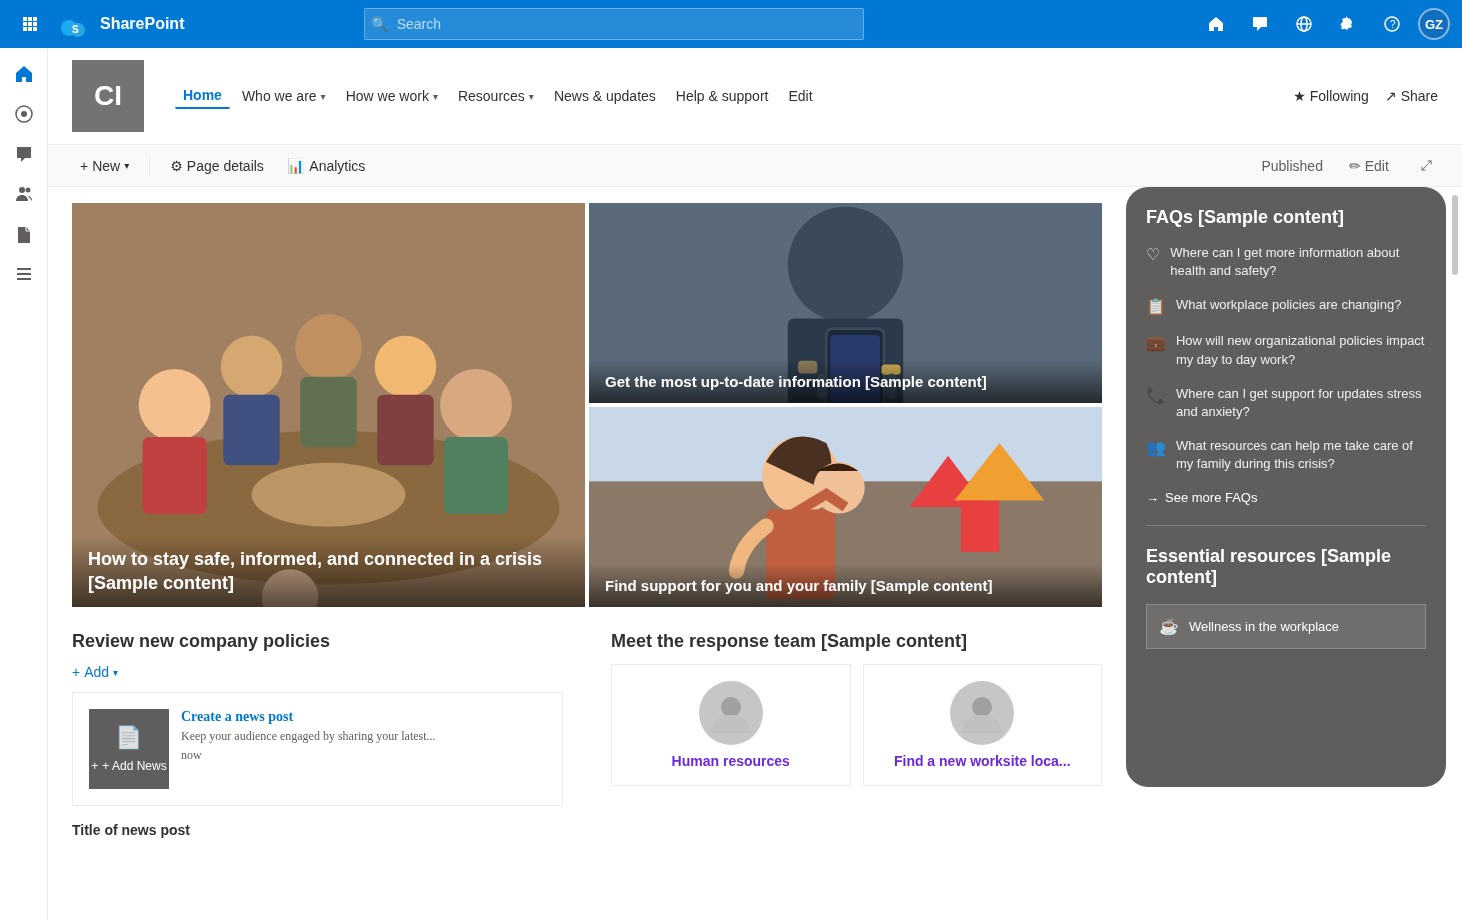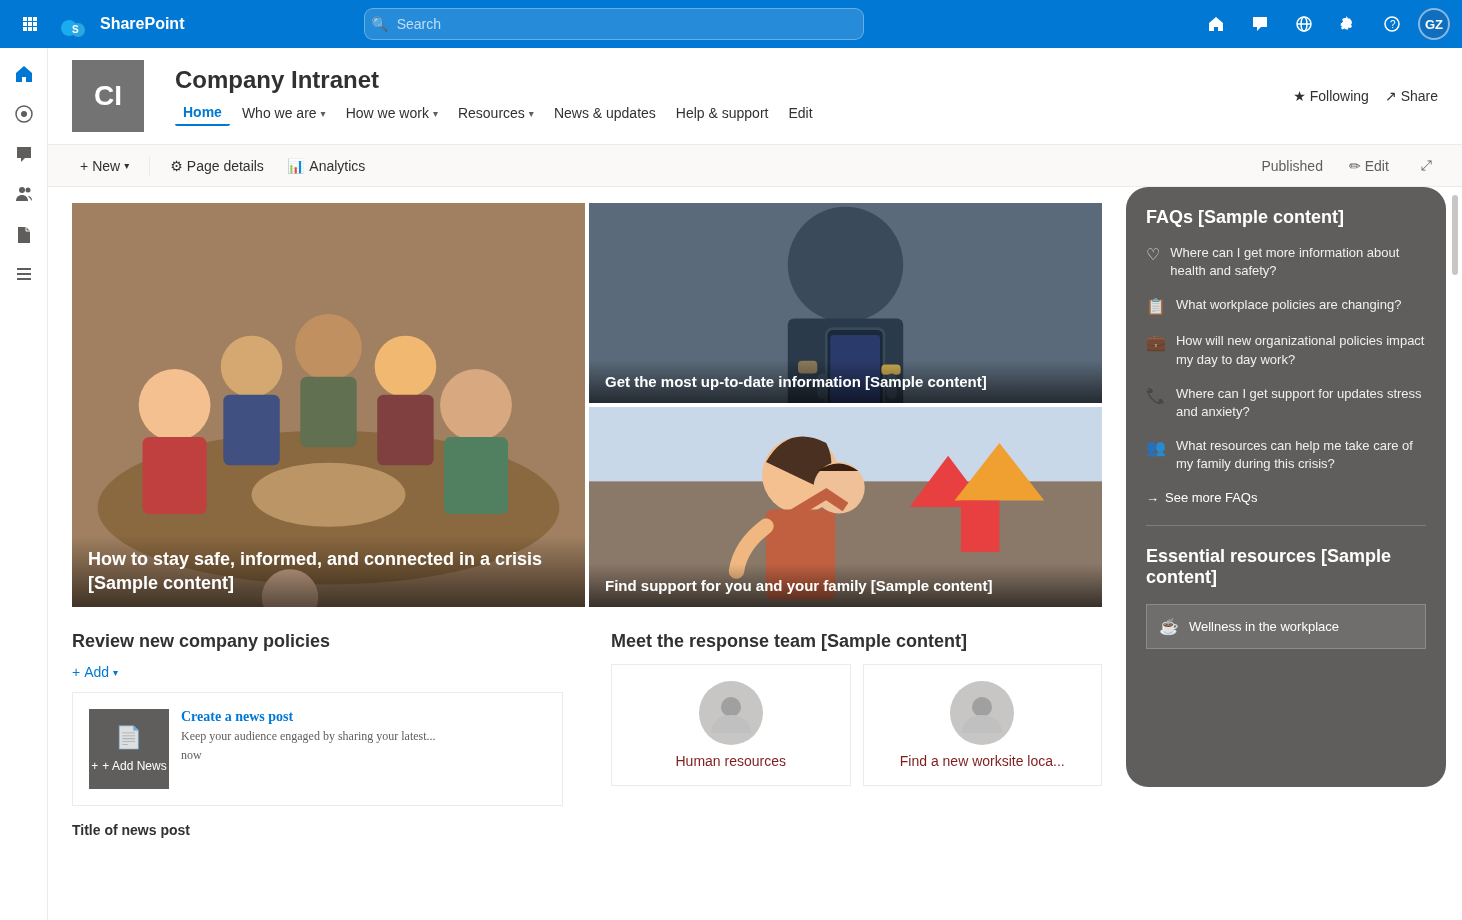--- a/index.html
+++ b/index.html
@@ -32,21 +32,21 @@
     .top-nav-search {
       flex: 1;
       max-width: 500px;
       margin: 0 auto;
       position: relative;
     }
     .top-nav-search input {
       width: 100%;
       height: 32px;
       border: 1px solid rgba(255,255,255,0.3);
-      border-radius: 9px;
+      border-radius: 2px;
       background: rgba(255,255,255,0.15);
       color: white;
       padding: 0 8px 0 32px;
       font-size: 14px;
       outline: none;
     }
     .top-nav-search input::placeholder { color: rgba(255,255,255,0.7); }
     .top-nav-search-icon {
       position: absolute;
       left: 8px;
@@ -350,22 +350,22 @@
     }
     .person-avatar {
       width: 64px; height: 64px;
       border-radius: 50%;
       background: #c8c6c4;
       display: flex; align-items: center; justify-content: center;
     }
     .person-avatar svg { width: 48px; height: 48px; }
     .person-card-name {
       font-size: 14px;
-      font-weight: 400;
-      color: #7f1d1d;
+      font-weight: 700;
+      color: #6d28d9;
       cursor: pointer;
       text-align: center;
     }
 
     
     .right-sidebar {
       width: 320px;
       background: #605e5c;
       flex-shrink: 0;
       padding: 20px;
@@ -575,21 +575,20 @@
           <path d="M9 2v14M2 9h14"></path>
         </svg>
     </div>
   </div>
 
   <div class="main-content">
 
     <div class="site-header">
       <div class="site-logo">CI</div>
       <div class="site-title-area">
-        <div class="site-title">Company Intranet</div>
         <div class="site-nav">
           <a class="site-nav-item active">
             <span>Home</span>
           </a>
           <a class="site-nav-item">
             <span>Who we are</span>
             <span class="site-nav-chevron">▾</span>
           </a>
           <a class="site-nav-item">
             <span>How we work</span>

